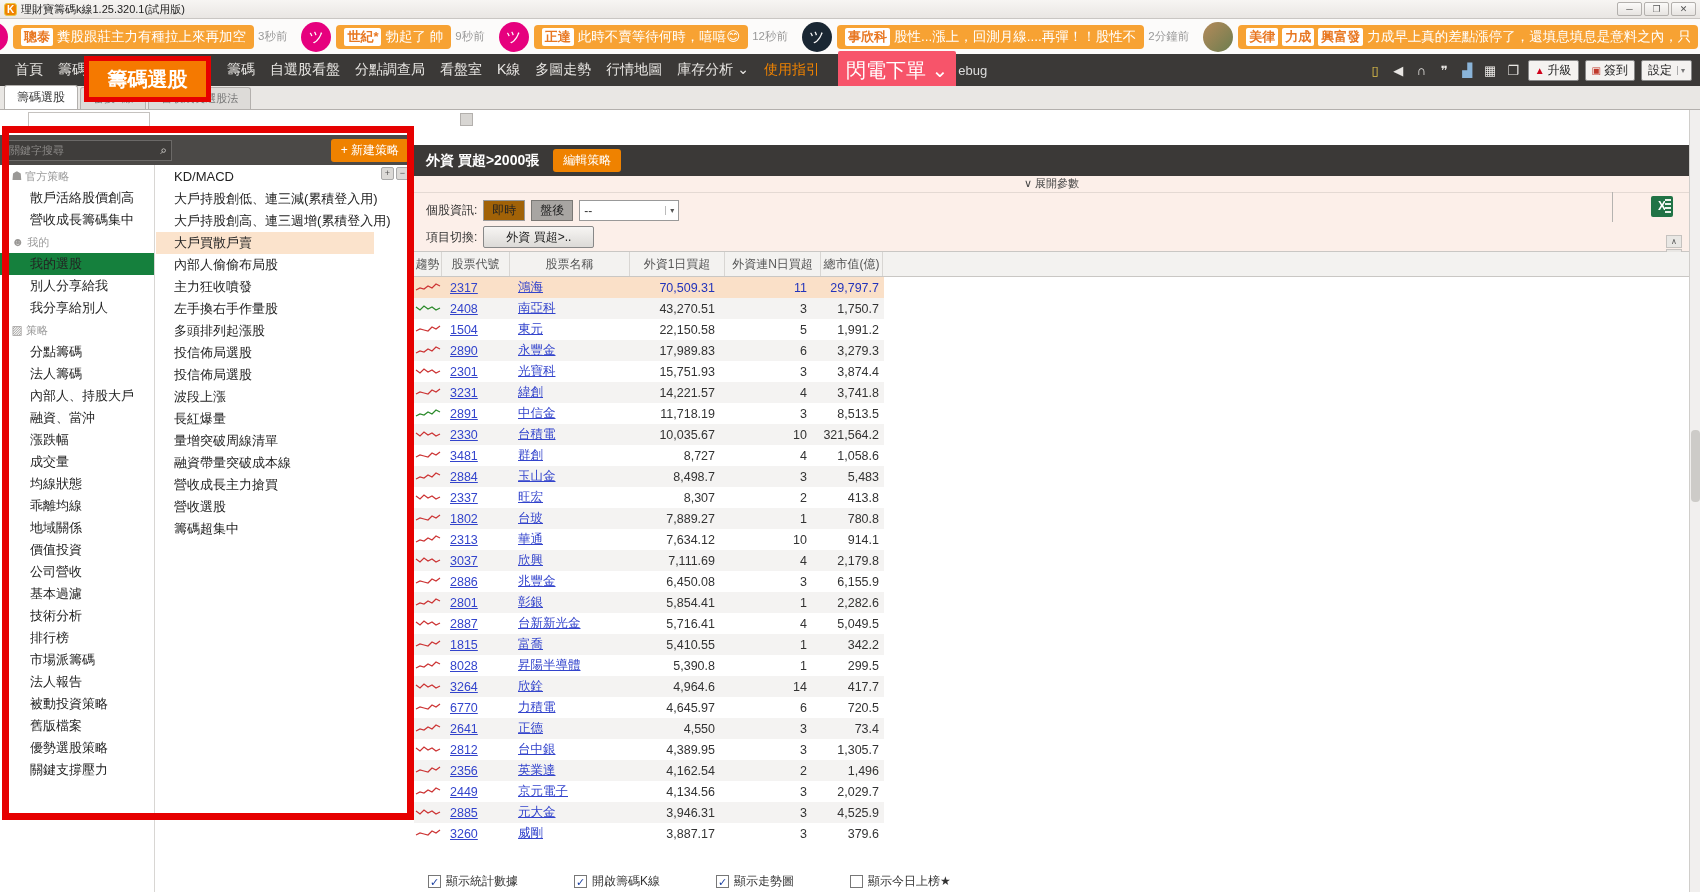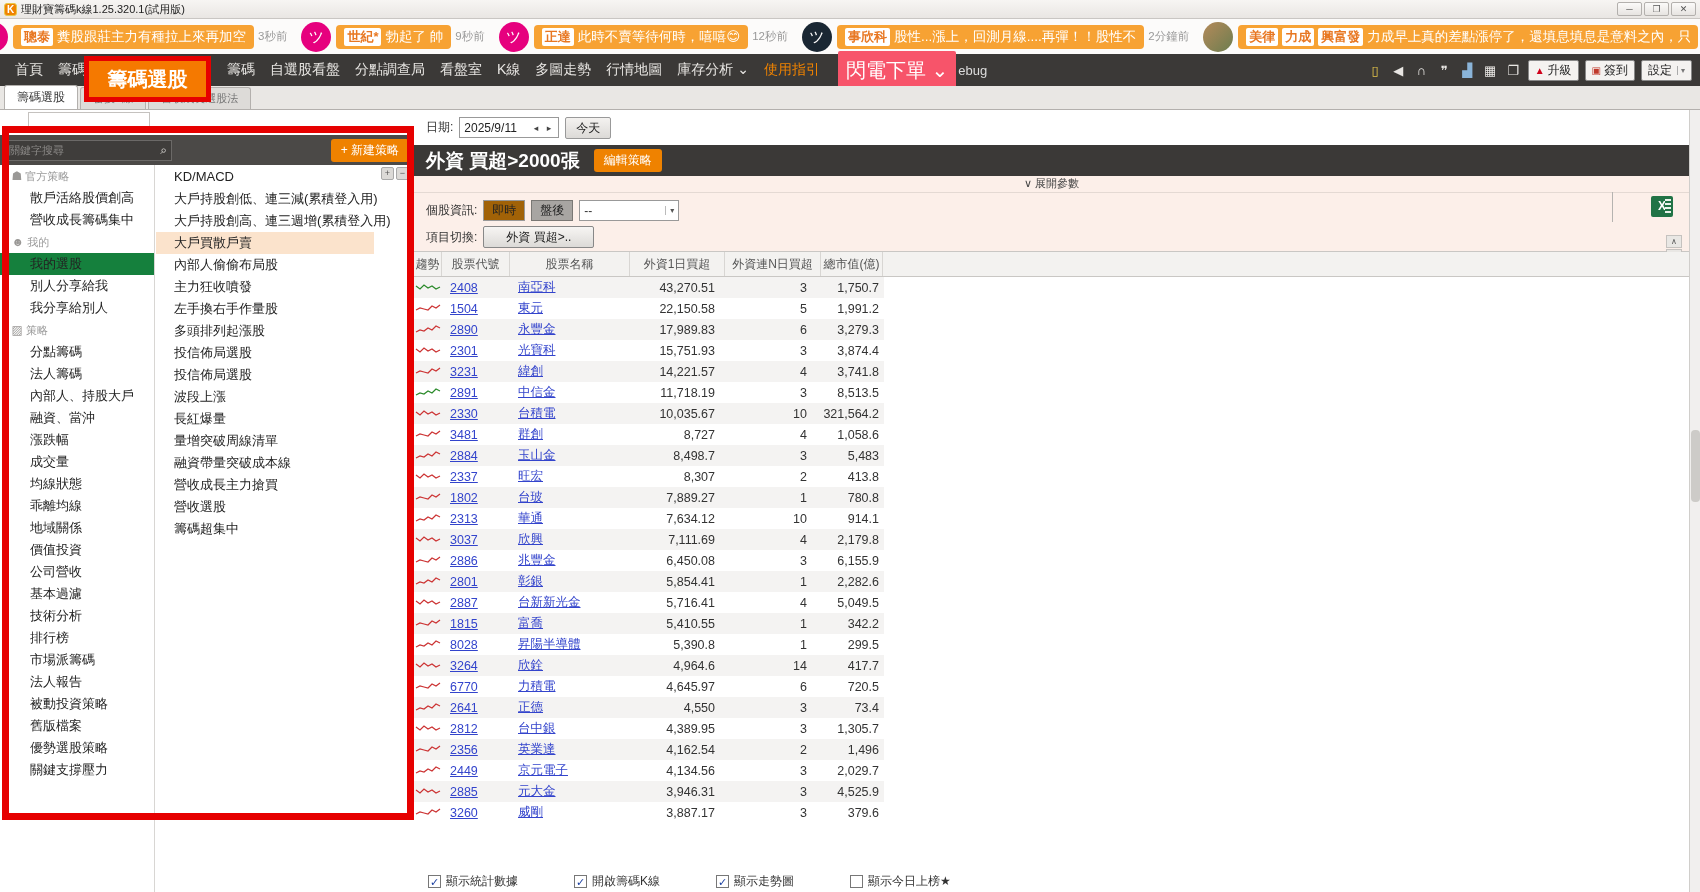--- a/index.html
+++ b/index.html
@@ -70,21 +70,21 @@
   
   .rightwrap { position:absolute; left:414px; top:110px; width:1275px; height:782px; background:#fff; }
   .splitbox { position:absolute; left:46px; top:3px; width:13px; height:13px; background:#d8d6d3; border:1px solid #b3b0ad; }
   .daterow { position:absolute; left:0; top:0; width:1275px; height:35px; background:#fff; display:flex; align-items:center; padding-left:12px; gap:6px; }
   .lbl { font-size:12px; color:#333; }
   .dateinput { width:100px; height:21px; border:1px solid #999; background:#fff; display:flex; align-items:center; padding:0 4px; font-size:12px; color:#222; }
   .dateinput .spin { margin-left:auto; color:#444; font-size:9px; letter-spacing:3px; }
   .todaybtn { height:22px; background:linear-gradient(#f4f2f0,#dcdad7); border:1px solid #999; border-radius:2px; font-size:12px; color:#222; padding:0 10px; line-height:20px; }
 
   .stratbar { position:absolute; left:0; top:35px; width:1275px; height:31px; background:#3b3937; display:flex; align-items:center; padding-left:12px; gap:14px; }
-  .strat-title { color:#fff; font-size:19px; font-weight:bold; }
+  .strat-title { color:#fff; font-size:14px; font-weight:bold; }
   .editbtn { background:#ef8200; color:#fff; font-size:12px; border-radius:3px; padding:3px 10px; }
 
   .paramarea { position:absolute; left:0; top:66px; width:1275px; height:76px; background:#fcefe9; border-bottom:1px solid #c9c7c4;padding-left:17px; }
   .expandrow { position:absolute; left:0; top:0; width:1275px; height:17px; border-bottom:1px solid #e4d9d3; font-size:11px; color:#444; text-align:center; }
   .prow1 { position:absolute; left:12px; top:24px; display:flex; align-items:center; gap:6px; }
   .toggle { height:21px; font-size:12px; padding:0 8px; line-height:19px; border:1px solid #999; background:#a16207; color:#222; }
   .toggle.on { background:#a8a5a2; border-color:#7a7875; }
   .ddl { width:100px; height:21px; border:1px solid #999; background:#fff; display:flex; align-items:center; font-size:12px; color:#333; padding:0 4px; }
   .ddl .da { margin-left:auto; font-size:8px; color:#555; border-left:1px solid #bbb; padding-left:4px; }
   .prow2 { position:absolute; left:12px; top:50px; display:flex; align-items:center; gap:6px; }
@@ -314,28 +314,20 @@
         <div class="stitem">融資帶量突破成本線</div>
         <div class="stitem">營收成長主力搶買</div>
         <div class="stitem">營收選股</div>
         <div class="stitem">籌碼超集中</div>
       </div>
   </div>
 </div>
 
 <div class="rightwrap">
   <div class="splitbox"></div>
-  <div class="daterow">
-    <span class="lbl">日期:</span>
-    <div class="dateinput">
-      <span>2025/9/11</span>
-      <span class="spin">◂ ▸</span>
-    </div>
-    <div class="todaybtn">今天</div>
-  </div>
 
   <div class="stratbar">
     <span class="strat-title">外資 買超&gt;2000張</span>
     <span class="editbtn">編輯策略</span>
   </div>
 
   <div class="paramarea">
     <div class="expandrow">∨ 展開參數</div>
     <div class="prow1">
       <span class="lbl">個股資訊:</span>
@@ -361,20 +353,30 @@
   <div class="tablewrap">
     <div class="thead" id="thead">
         <div class="th w-trend">趨勢</div>
         <div class="th w-code">股票代號</div>
         <div class="th w-name">股票名稱</div>
         <div class="th w-v1">外資1日買超</div>
         <div class="th w-vn">外資連N日買超</div>
         <div class="th w-cap">總市值(億)</div>
       </div>
     <div id="tbody">
+        <div class="trow sel">
+    <span class="c-trend"><svg width="26" height="12" viewBox="0 0 26 12">
+              <polyline points="1,9 5,7 9,8 13,5 17,7 21,3 25,5" fill="none" stroke="#cc3333" stroke-width="1.2"></polyline>
+            </svg></span>
+    <a class="c-code">2317</a>
+    <a class="c-name">鴻海</a>
+    <span class="c-v1">70,509.31</span>
+    <span class="c-vn">11</span>
+    <span class="c-cap">29,797.7</span>
+  </div>
         <div class="trow stripe">
     <span class="c-trend"><svg width="26" height="12" viewBox="0 0 26 12">
               <polyline points="1,5 5,8 9,4 13,7 17,5 21,8 25,6" fill="none" stroke="#2a8a2a" stroke-width="1.2"></polyline>
             </svg></span>
     <a class="c-code">2408</a>
     <a class="c-name">南亞科</a>
     <span class="c-v1">43,270.51</span>
     <span class="c-vn">3</span>
     <span class="c-cap">1,750.7</span>
   </div>

